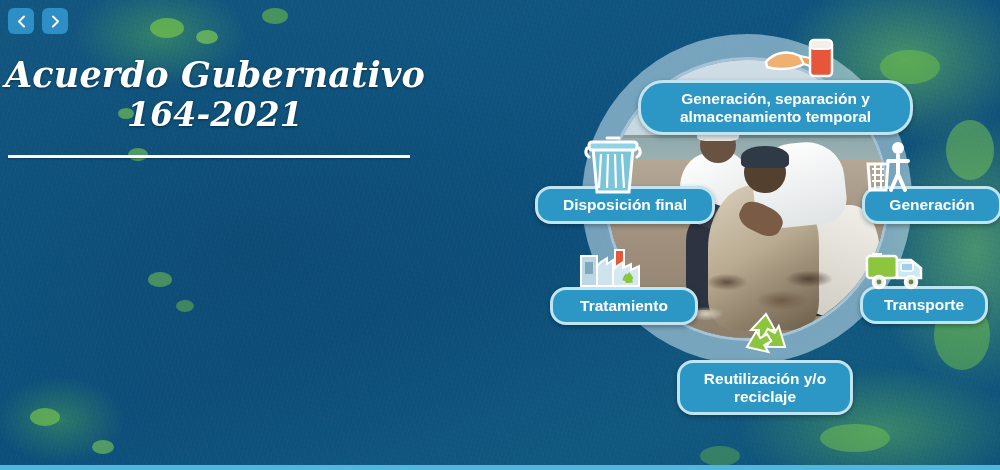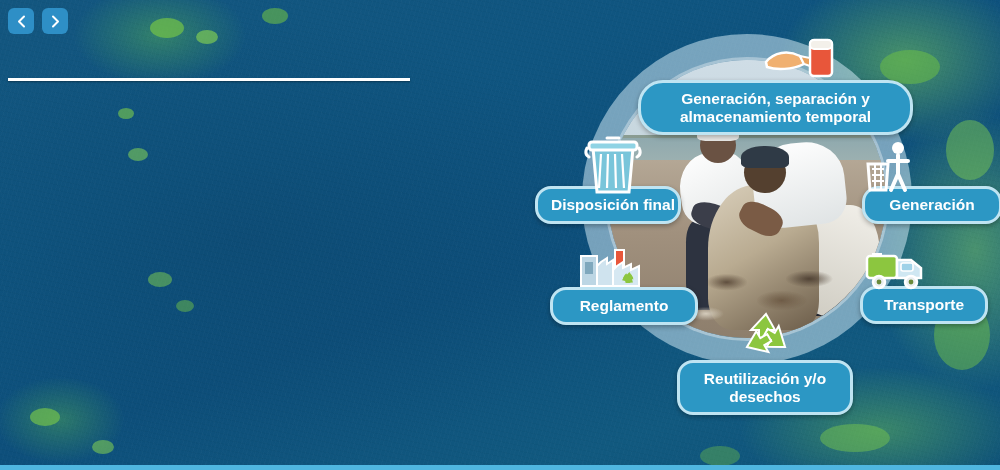--- a/index.html
+++ b/index.html
@@ -171,21 +171,21 @@
     box-shadow:0 2px 5px rgba(0,0,0,.3);
     z-index:32;
   }
   .pill.two-line { white-space:normal; }
 
   .p-gen   { left:93px;  top:58px;  width:275px;border-radius:25px; }
   .p-rec   { left:317px; top:164px; width:140px; }
   .p-tra   { left:315px; top:264px; width:128px; }
   .p-reu   { left:132px; top:338px; width:176px; }
   .p-tto   { left:5px;   top:265px; width:148px; }
-  .p-dis   { left:-10px; top:164px; width:146px; }
+  .p-dis   { left:-10px; top:164px; width:180px; }
 
   
   .ico { position:absolute; z-index:33; }
   .i-can   { left:215px; top:14px; }
   .i-bin   { left:315px; top:118px; }
   .i-truck { left:318px; top:222px; }
   .i-recy  { left:192px; top:288px; }
   .i-plant { left:32px;  top:212px; }
   .i-trash { left:38px;  top:112px; }
 
@@ -229,20 +229,24 @@
     <button class="nav-btn" aria-label="Siguiente">
       <span>
         <svg width="11" height="13" viewBox="0 0 11 13" aria-hidden="true">
           <path d="M3 1.5 L8 6.5 L3 11.5" fill="none" stroke="#fff" stroke-width="2" stroke-linecap="round" stroke-linejoin="round"></path>
         </svg>
       </span>
     </button>
   </div>
 
   <div class="left-text">
+    <div class="kicker">
+      <span>Acuerdo Gubernativo</span>
+      <span class="num">164-2021</span>
+    </div>
     <div class="divider"></div>
   </div>
 
   <div class="cycle">
 
     <div class="ring-band"></div>
     <div class="ring-arrow"></div>
 
     <div class="photo-circle">
       <div class="ph-sky"></div>
@@ -331,24 +335,24 @@
     <div class="pill p-gen two-line">
       <span>Generación, separación y almacenamiento temporal</span>
     </div>
     <div class="pill p-rec">
       <span>Generación</span>
     </div>
     <div class="pill p-tra">
       <span>Transporte</span>
     </div>
     <div class="pill p-reu two-line">
-      <span>Reutilización y/o desechos</span>
+      <span>Reutilización y/o reciclaje</span>
     </div>
     <div class="pill p-tto">
-      <span>Reglamento</span>
+      <span>Tratamiento</span>
     </div>
     <div class="pill p-dis">
       <span>Disposición final</span>
     </div>
 
   </div>
 
   <div class="progress-bar">
     <div class="progress-fill"></div>
   </div>

